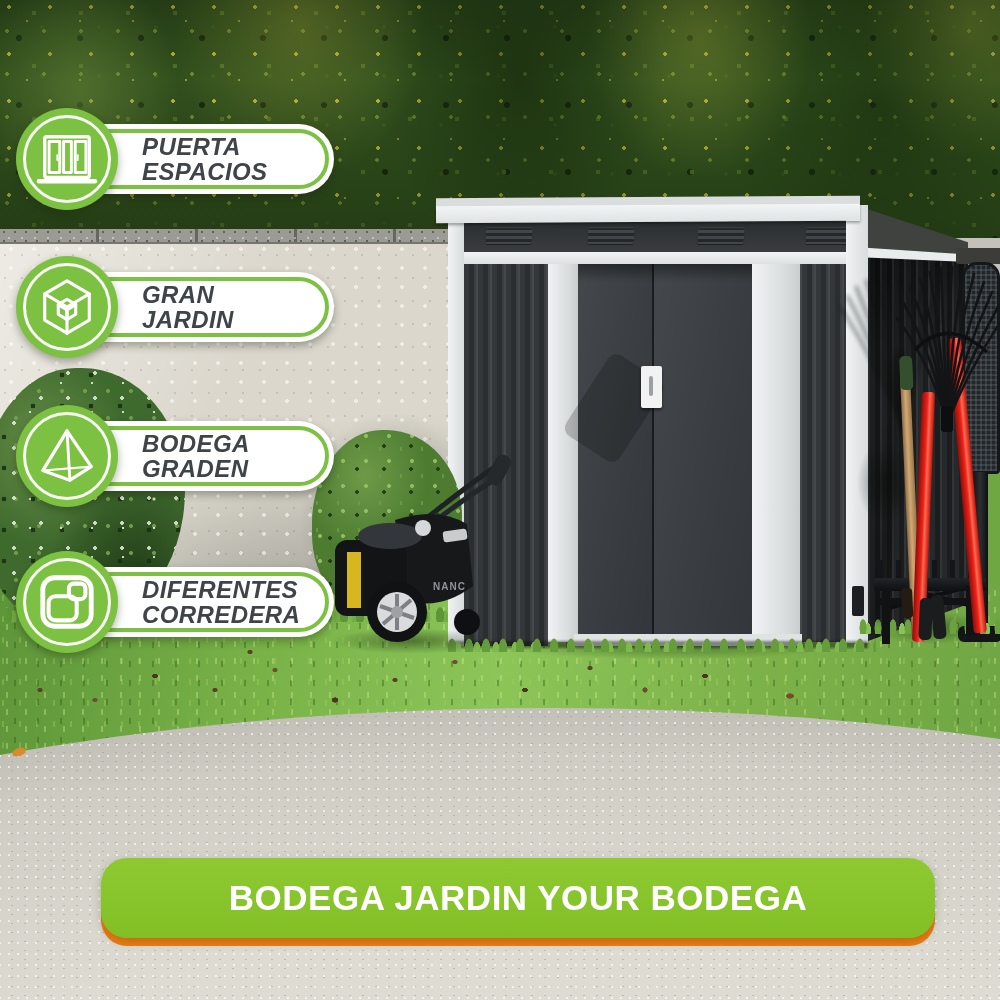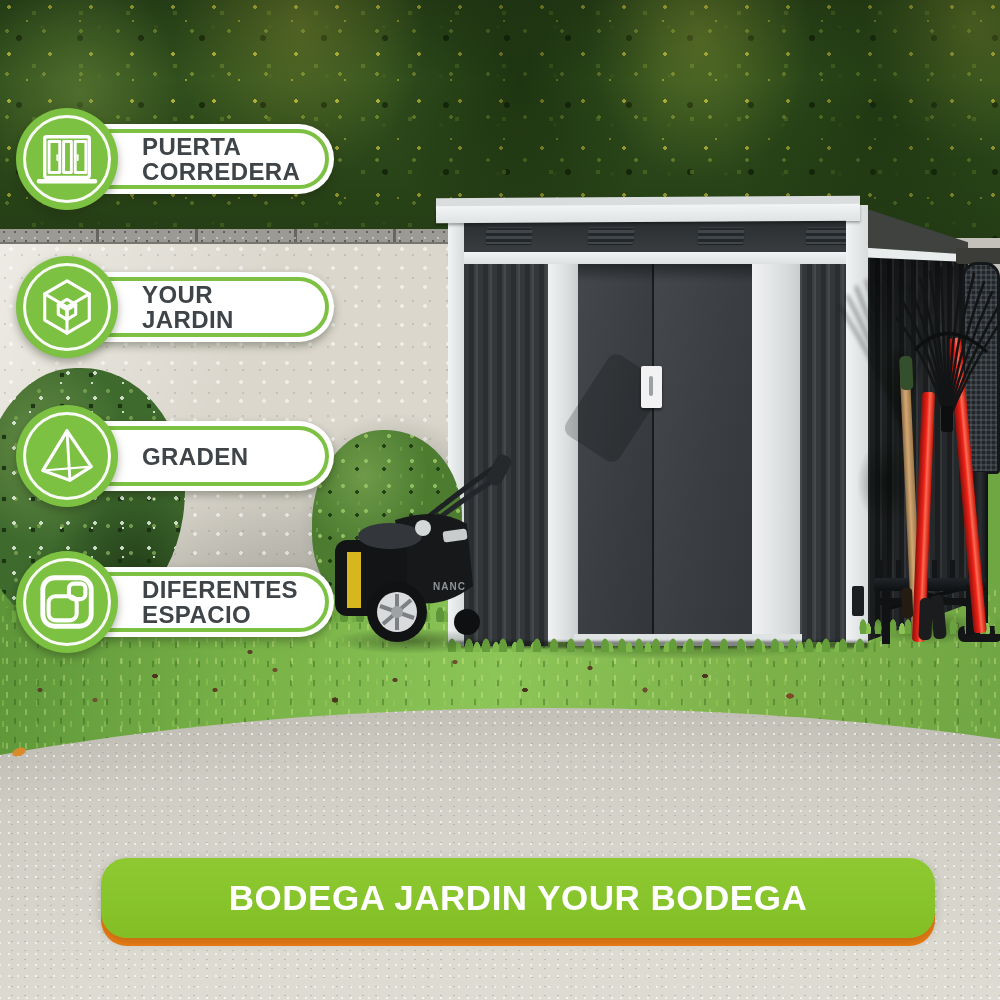--- a/index.html
+++ b/index.html
@@ -208,21 +208,21 @@
   .red-b{left:948px;top:338px;width:13px;height:296px;transform:rotate(-5deg);
     background:linear-gradient(90deg,#8c0f0a,#ef2218 45%,#ff6a52 62%,#c11309);}
   .grip-a{left:920px;top:598px;width:13px;height:42px;transform:rotate(2.3deg);background:#1a1c1e;border-radius:5px;}
   .grip-b{left:930px;top:595px;width:13px;height:44px;transform:rotate(-5deg);background:#1a1c1e;border-radius:5px;}
   .rake-svg{left:895px;top:258px;width:110px;height:190px;z-index:10;}
 
   
   .mower-svg{left:295px;top:440px;width:240px;height:215px;z-index:9;}
 
   
-  .badge{left:0;width:360px;height:120px;z-index:30;}
+  .badge{left:0;width:360px;height:120px;z-index:30;font-style:italic;}
   .b1{top:99px;}.b2{top:247px;}.b3{top:396px;}.b4{top:542px;padding-left:31px;}
   .pill{left:58px;top:25px;width:276px;height:70px;background:#fff;border-radius:35px;
     box-shadow:0 4px 9px rgba(25,35,15,.35);}
   .pill:after{content:'';position:absolute;inset:5px;border:4px solid #7cc142;border-radius:30px;}
   .circle{left:16px;top:9px;width:102px;height:102px;border-radius:50%;background:#7cc142;
     box-shadow:0 4px 9px rgba(25,35,15,.35);}
   .circle:after{content:'';position:absolute;inset:7px;border:3px solid rgba(255,255,255,.95);border-radius:50%;}
   .circle svg{position:absolute;left:20px;top:20px;width:62px;height:62px;}
   .labels{left:142px;top:0;width:190px;height:120px;display:flex;flex-direction:column;
     justify-content:center;position:absolute;}
@@ -362,76 +362,77 @@
       <path d="M52,166 Q73,112 108,60"></path>
       </g>
     <path d="M20,92 Q52,58 92,94" fill="none" stroke="#0d0f10" stroke-width="3.5"></path>
     <rect x="46" y="148" width="12" height="26" rx="3" fill="#0c0e10"></rect>
   </svg>
 
   <div class="badge b1">
     <div class="pill"></div>
     <div class="labels">
       <div>PUERTA</div>
-      <div>CORREDERA</div>
+      <div>ESPACIOS</div>
     </div>
     <div class="circle">
       <svg viewBox="0 0 64 64">
         <g class="icon-stroke">
           <path d="M3 55 H61" stroke-width="4.5"></path>
           <rect x="9" y="9" width="46" height="42" rx="2" stroke-width="3.5"></rect>
           <rect x="13.5" y="14" width="11" height="32" stroke-width="3"></rect>
           <rect x="28.5" y="14" width="8" height="32" stroke-width="3"></rect>
           <rect x="40.5" y="14" width="11" height="32" stroke-width="3"></rect>
           <line x1="22" y1="28" x2="22" y2="33" stroke-width="2"></line>
           <line x1="43" y1="28" x2="43" y2="33" stroke-width="2"></line>
         </g>
       </svg>
     </div>
   </div>
 
   <div class="badge b2">
     <div class="pill"></div>
     <div class="labels">
-      <div>YOUR</div>
+      <div>GRAN</div>
       <div>JARDIN</div>
     </div>
     <div class="circle">
       <svg viewBox="0 0 64 64">
         <g class="icon-stroke" stroke-width="3.2">
           <path d="M32 5 L55 18.5 V45.5 L32 59 L9 45.5 V18.5 Z"></path>
           <path d="M9 18.5 L32 32 L55 18.5 M32 32 V59"></path>
           <path d="M32 24 L41 29.5 V39.5 L32 45 L23 39.5 V29.5 Z"></path>
           <path d="M23 29.5 L32 35 L41 29.5 M32 35 V45"></path>
         </g>
       </svg>
     </div>
   </div>
 
   <div class="badge b3">
     <div class="pill"></div>
     <div class="labels">
+      <div>BODEGA</div>
       <div>GRADEN</div>
     </div>
     <div class="circle">
       <svg viewBox="0 0 64 64">
         <g class="icon-stroke">
           <path d="M32 6 L7 47 L35 57 L57 43 Z" stroke-width="3.4"></path>
           <path d="M32 6 L35 57" stroke-width="3"></path>
           <path d="M7 47 L57 43" stroke-width="2.2"></path>
         </g>
       </svg>
     </div>
   </div>
 
   <div class="badge b4">
     <div class="pill"></div>
     <div class="labels">
       <div>DIFERENTES</div>
-      <div>ESPACIO</div>
+      <div>CORREDERA</div>
     </div>
     <div class="circle">
       <svg viewBox="0 0 64 64">
         <g class="icon-stroke">
           <rect x="7" y="7" width="50" height="50" rx="12" stroke-width="5"></rect>
           <rect x="34" y="13" width="17" height="16" rx="5" stroke-width="4.2"></rect>
           <rect x="13" y="26" width="29" height="25" rx="7" stroke-width="4.2"></rect>
         </g>
       </svg>
     </div>

